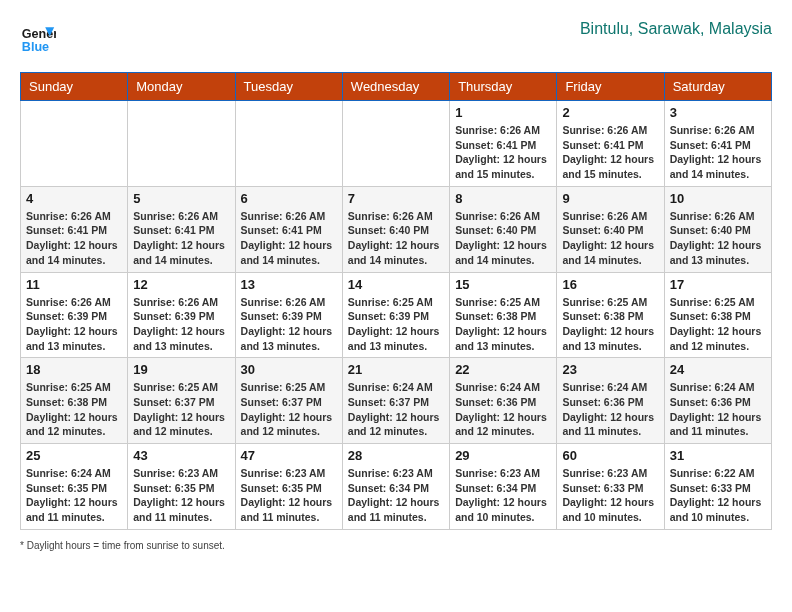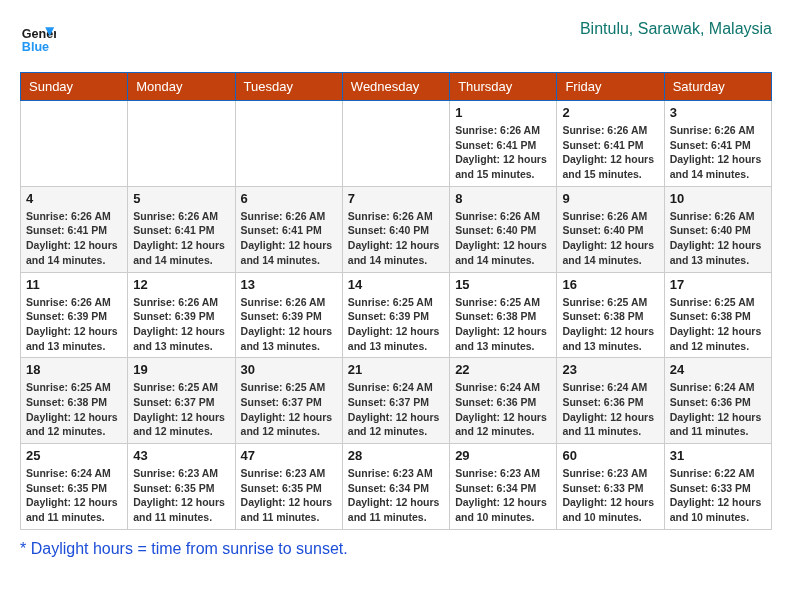--- a/index.html
+++ b/index.html
@@ -72,22 +72,22 @@
       color: #333;
       font-size: 10.5px;
       line-height: 1.4;
       font-weight: bold;
     }
     .empty-cell {
       background: #fff !important;
     }
     .footer-note {
       margin-top: 10px;
-      font-size: 16px;
-      color: #1d4ed8;
+      font-size: 10px;
+      color: #404040;
     }
   </style>
 </head>
 <body>
 
 <div class="header-area">
   <div class="logo">
     <svg class="logo-icon" viewBox="0 0 40 40">
       <text x="2" y="20" font-size="14" font-weight="bold" fill="#1a1a1a">General</text>
       <text x="2" y="34" font-size="14" font-weight="bold" fill="#2196F3">Blue</text>

